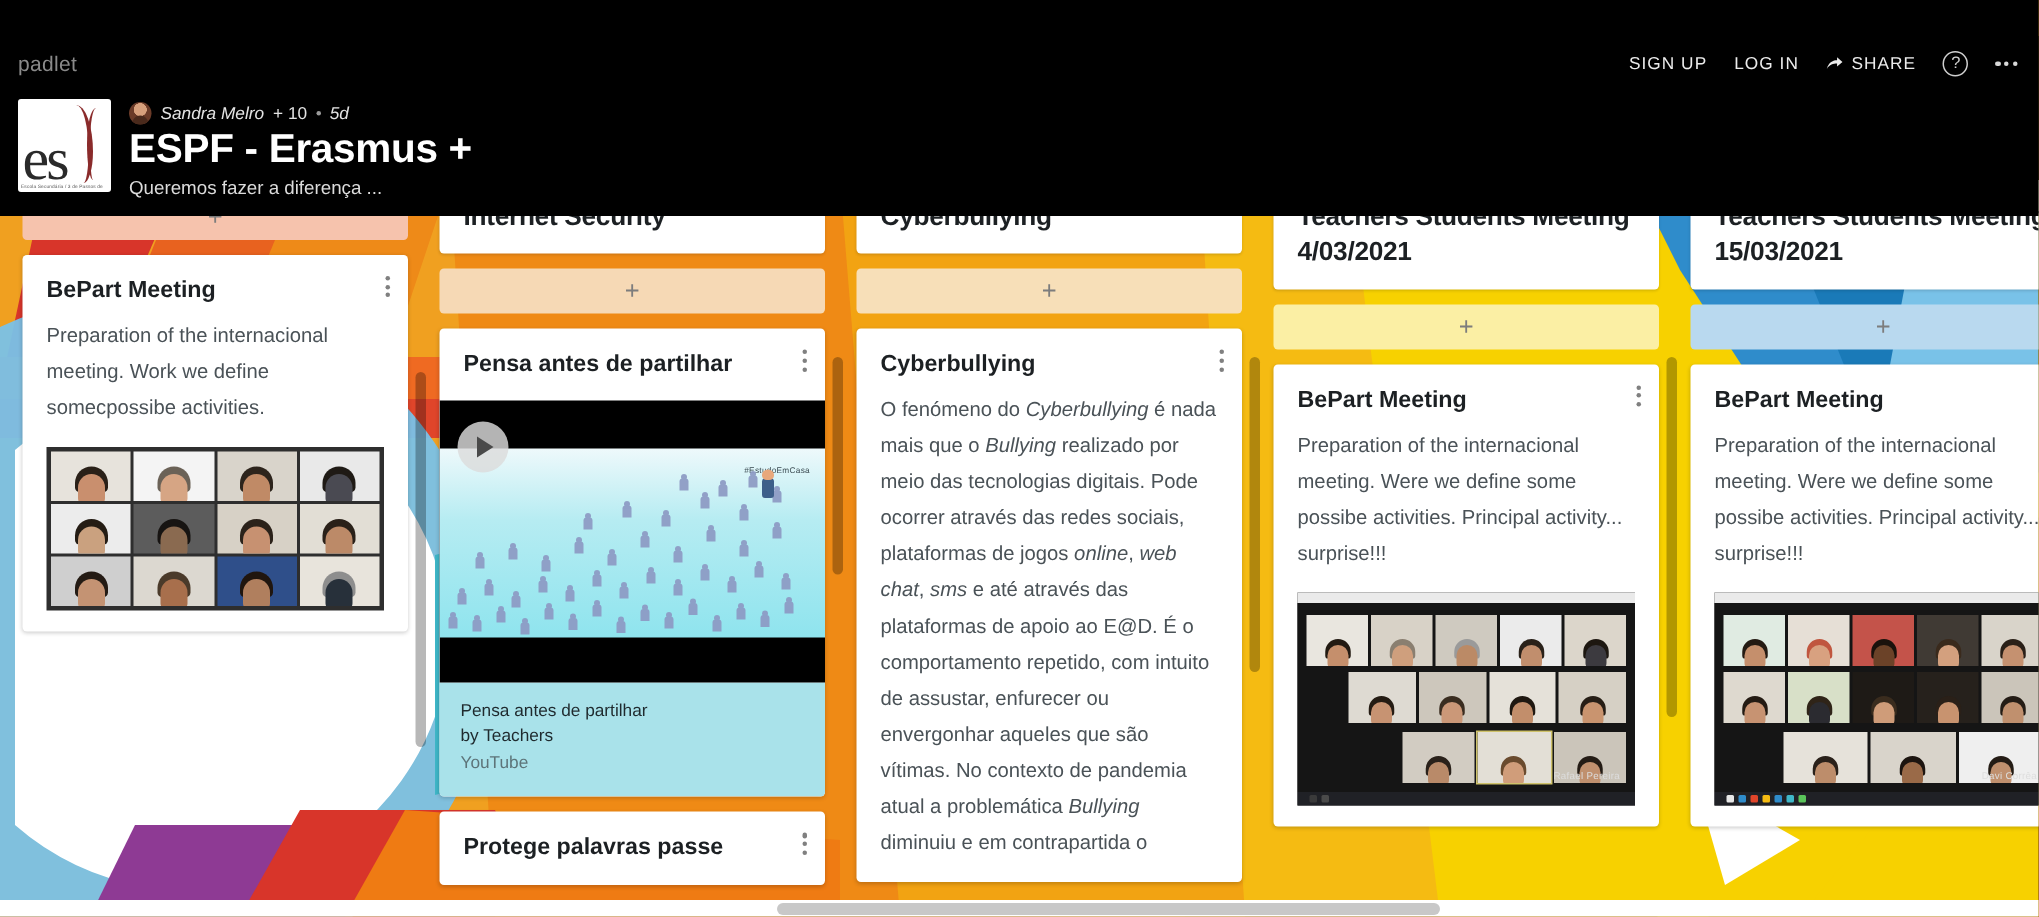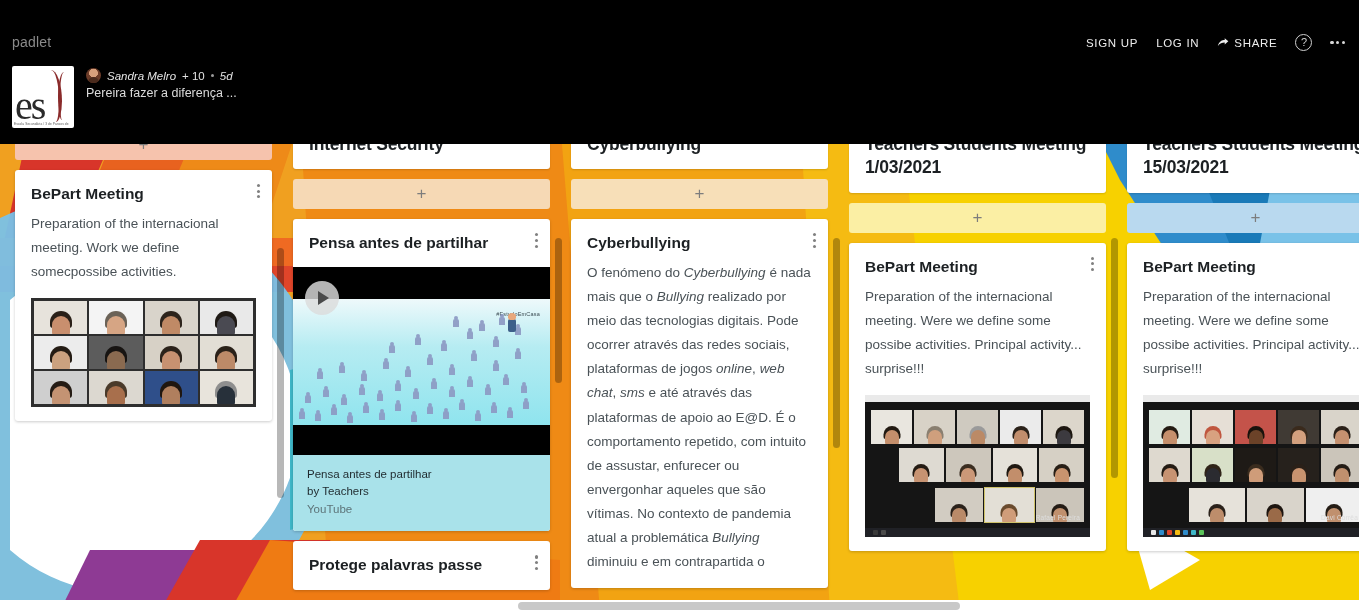--- a/index.html
+++ b/index.html
@@ -260,21 +260,22 @@
       <span class="sub">Escola Secundária / 3 de Passos de</span>
     </div>
     <div>
       <div id="board-meta">
         <span id="meta-avatar"></span>
         <span class="meta-text">Sandra Melro</span>
         <span class="meta-plus">+ 10</span>
         <span class="meta-dot"></span>
         <span class="meta-text">5d</span>
       </div>
-      <div id="board-sub">Pereira fazer a diferença ...</div>
+      <div id="board-title">ESPF - Erasmus +</div>
+      <div id="board-sub">Queremos fazer a diferença ...</div>
     </div>
   </div>
 </div>
 
 <div id="board">
   <svg id="bg-svg" viewBox="0 0 1359 491" preserveAspectRatio="none">
     <rect x="0" y="0" width="1359" height="491" fill="#f0a020"></rect>
 
     <polygon points="30,0 120,0 60,140 0,140" fill="#d8352a"></polygon>
     <polygon points="120,0 200,0 150,150 60,150" fill="#e8621f"></polygon>
@@ -481,21 +482,21 @@
             </div>
           <div class="card-title">Cyberbullying</div>
           <div class="card-body-text">O fenómeno do <em>Cyberbullying</em> é nada mais que o <em>Bullying</em> realizado por meio das tecnologias digitais. Pode ocorrer através das redes sociais, plataformas de jogos <em>online</em>, <em>web chat</em>, <em>sms</em> e até através das plataformas de apoio ao E@D. É o comportamento repetido, com intuito de assustar, enfurecer ou envergonhar aqueles que são vítimas. No contexto de pandemia atual a problemática <em>Bullying</em> diminuiu e em contrapartida o</div>
         </div>
       </div>
       <div class="vscroll" style="top:118px; height:210px;"></div>
     </div>
 
     <div class="col">
       <div class="col-head">
-        <div class="col-head-title">Teachers Students Meeting 1/03/2021</div>
+        <div class="col-head-title">Teachers Students Meeting 4/03/2021</div>
       </div>
       <div class="col-add" style="background:#fbefa4">+</div>
       <div class="col-body">
         <div class="card">
           <div class="card-menu">
               <i></i>
               <i></i>
               <i></i>
             </div>
           <div class="card-title">BePart Meeting</div>

